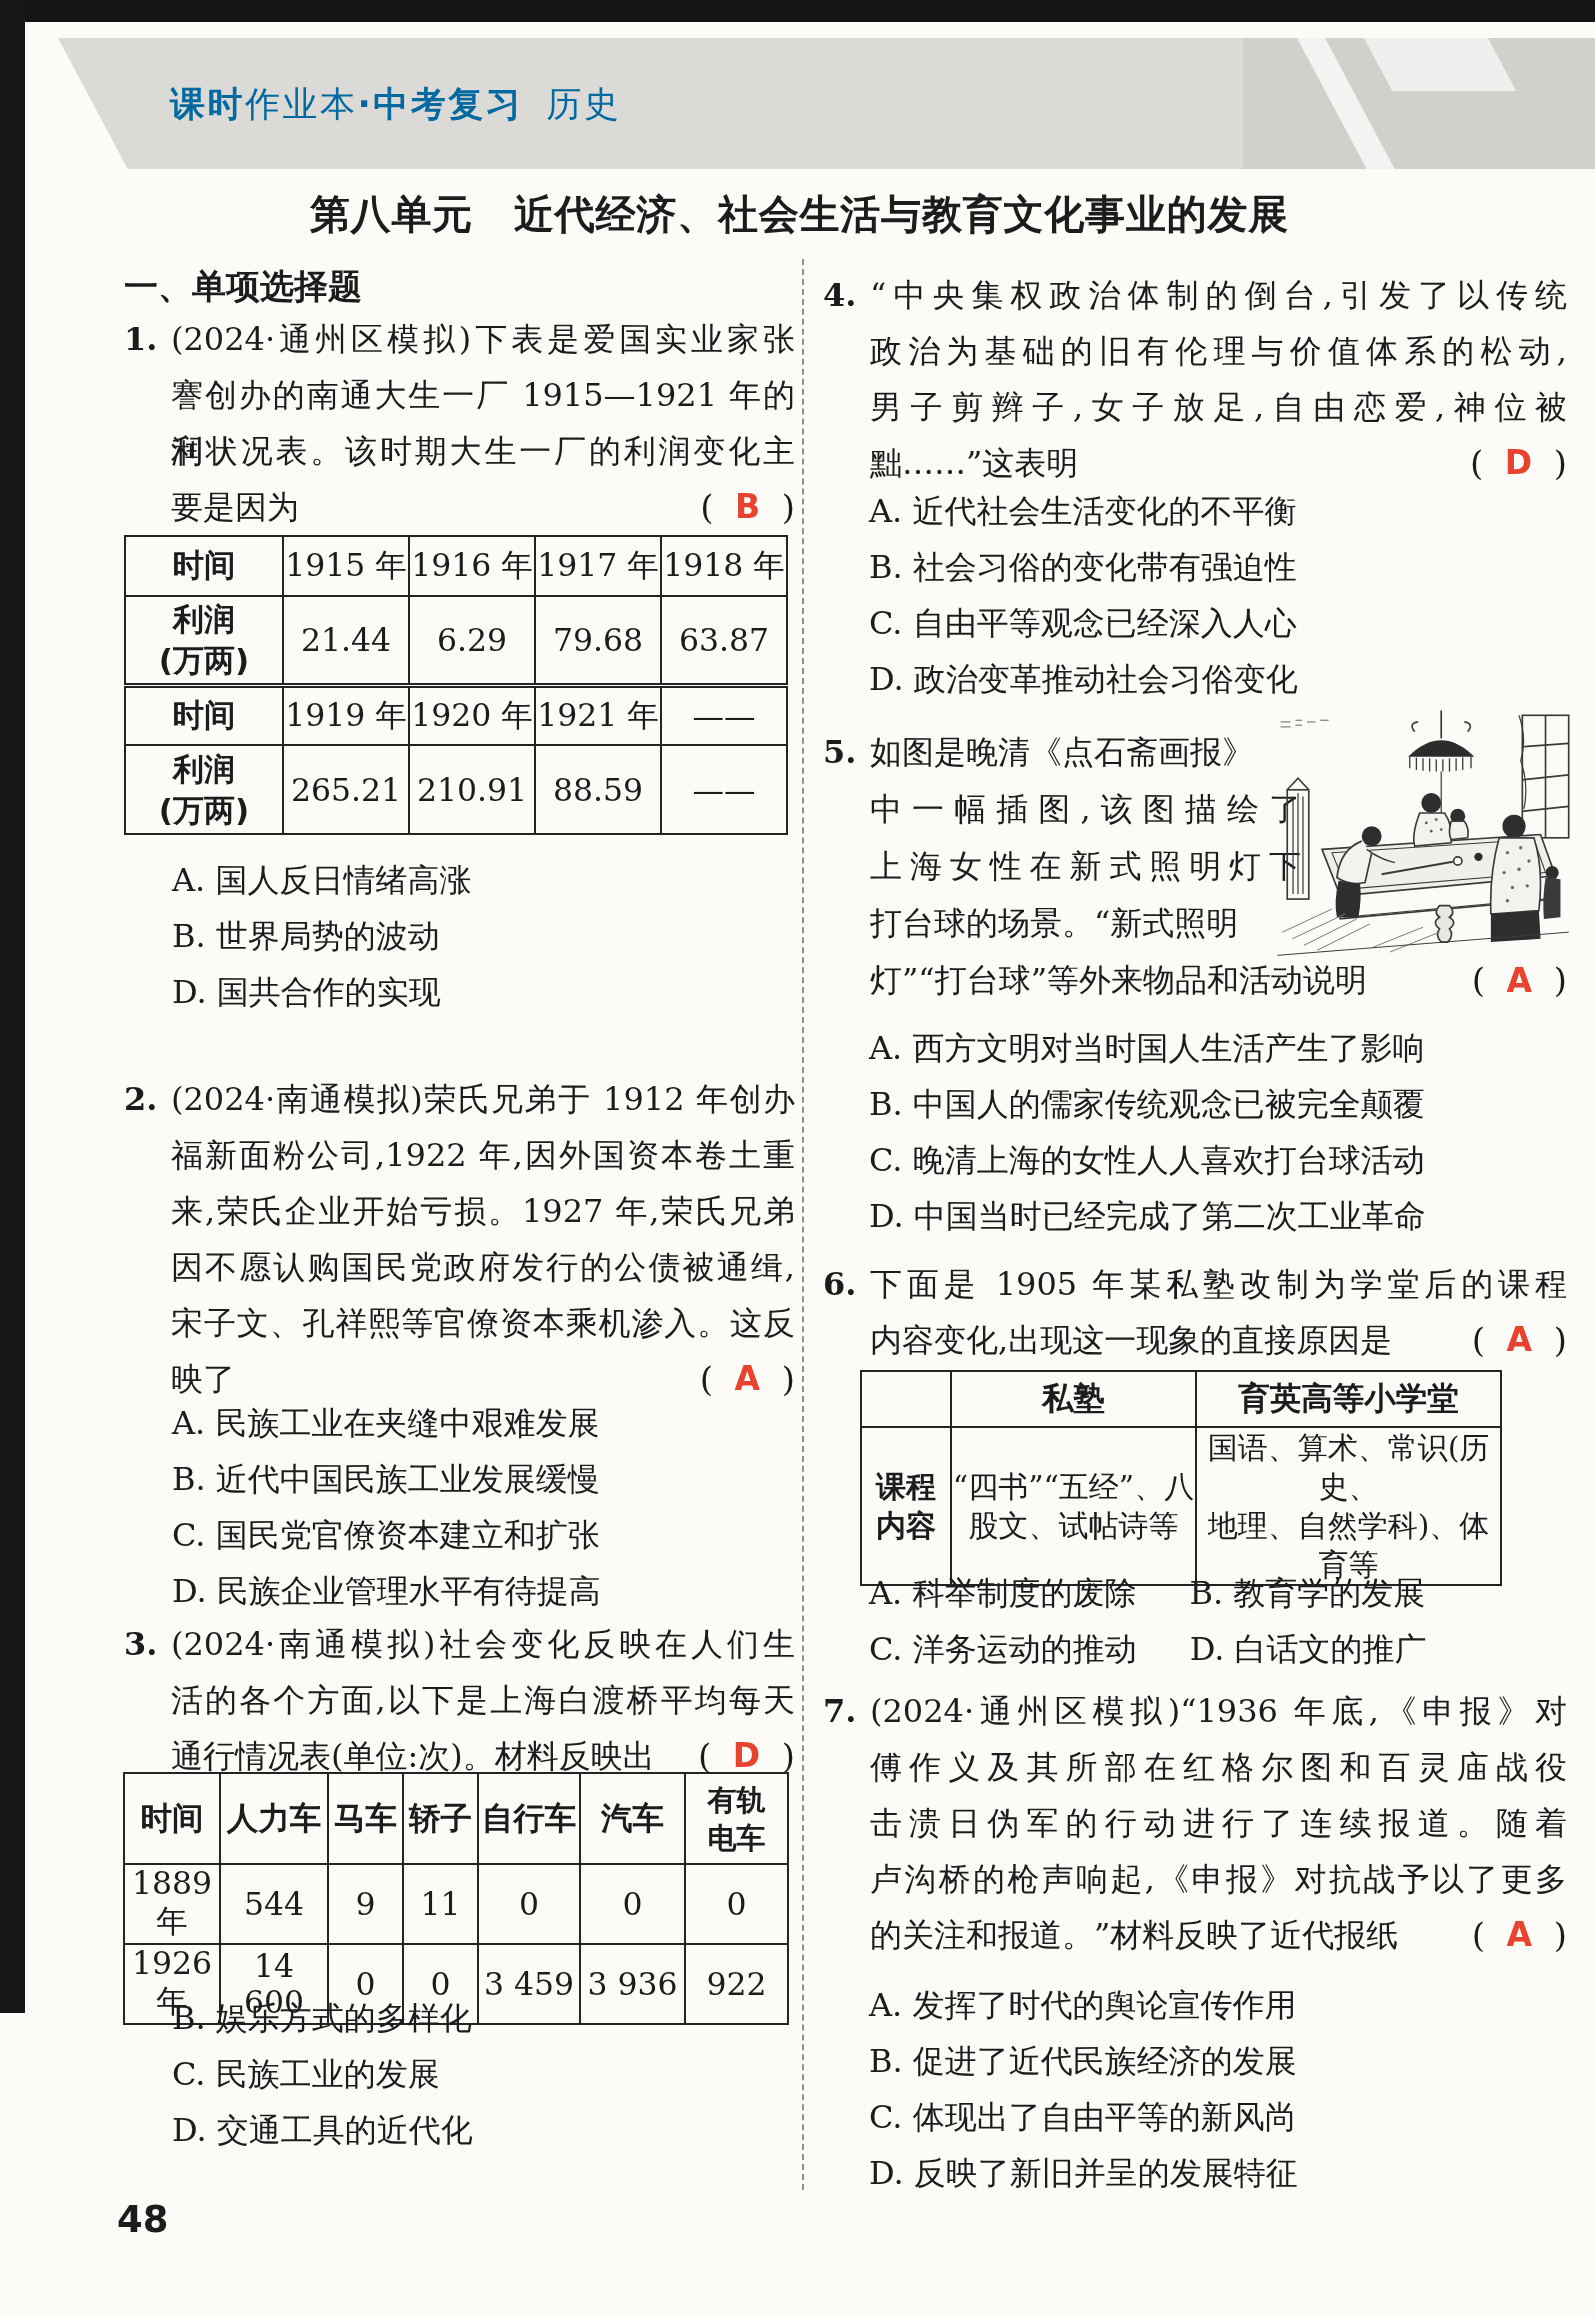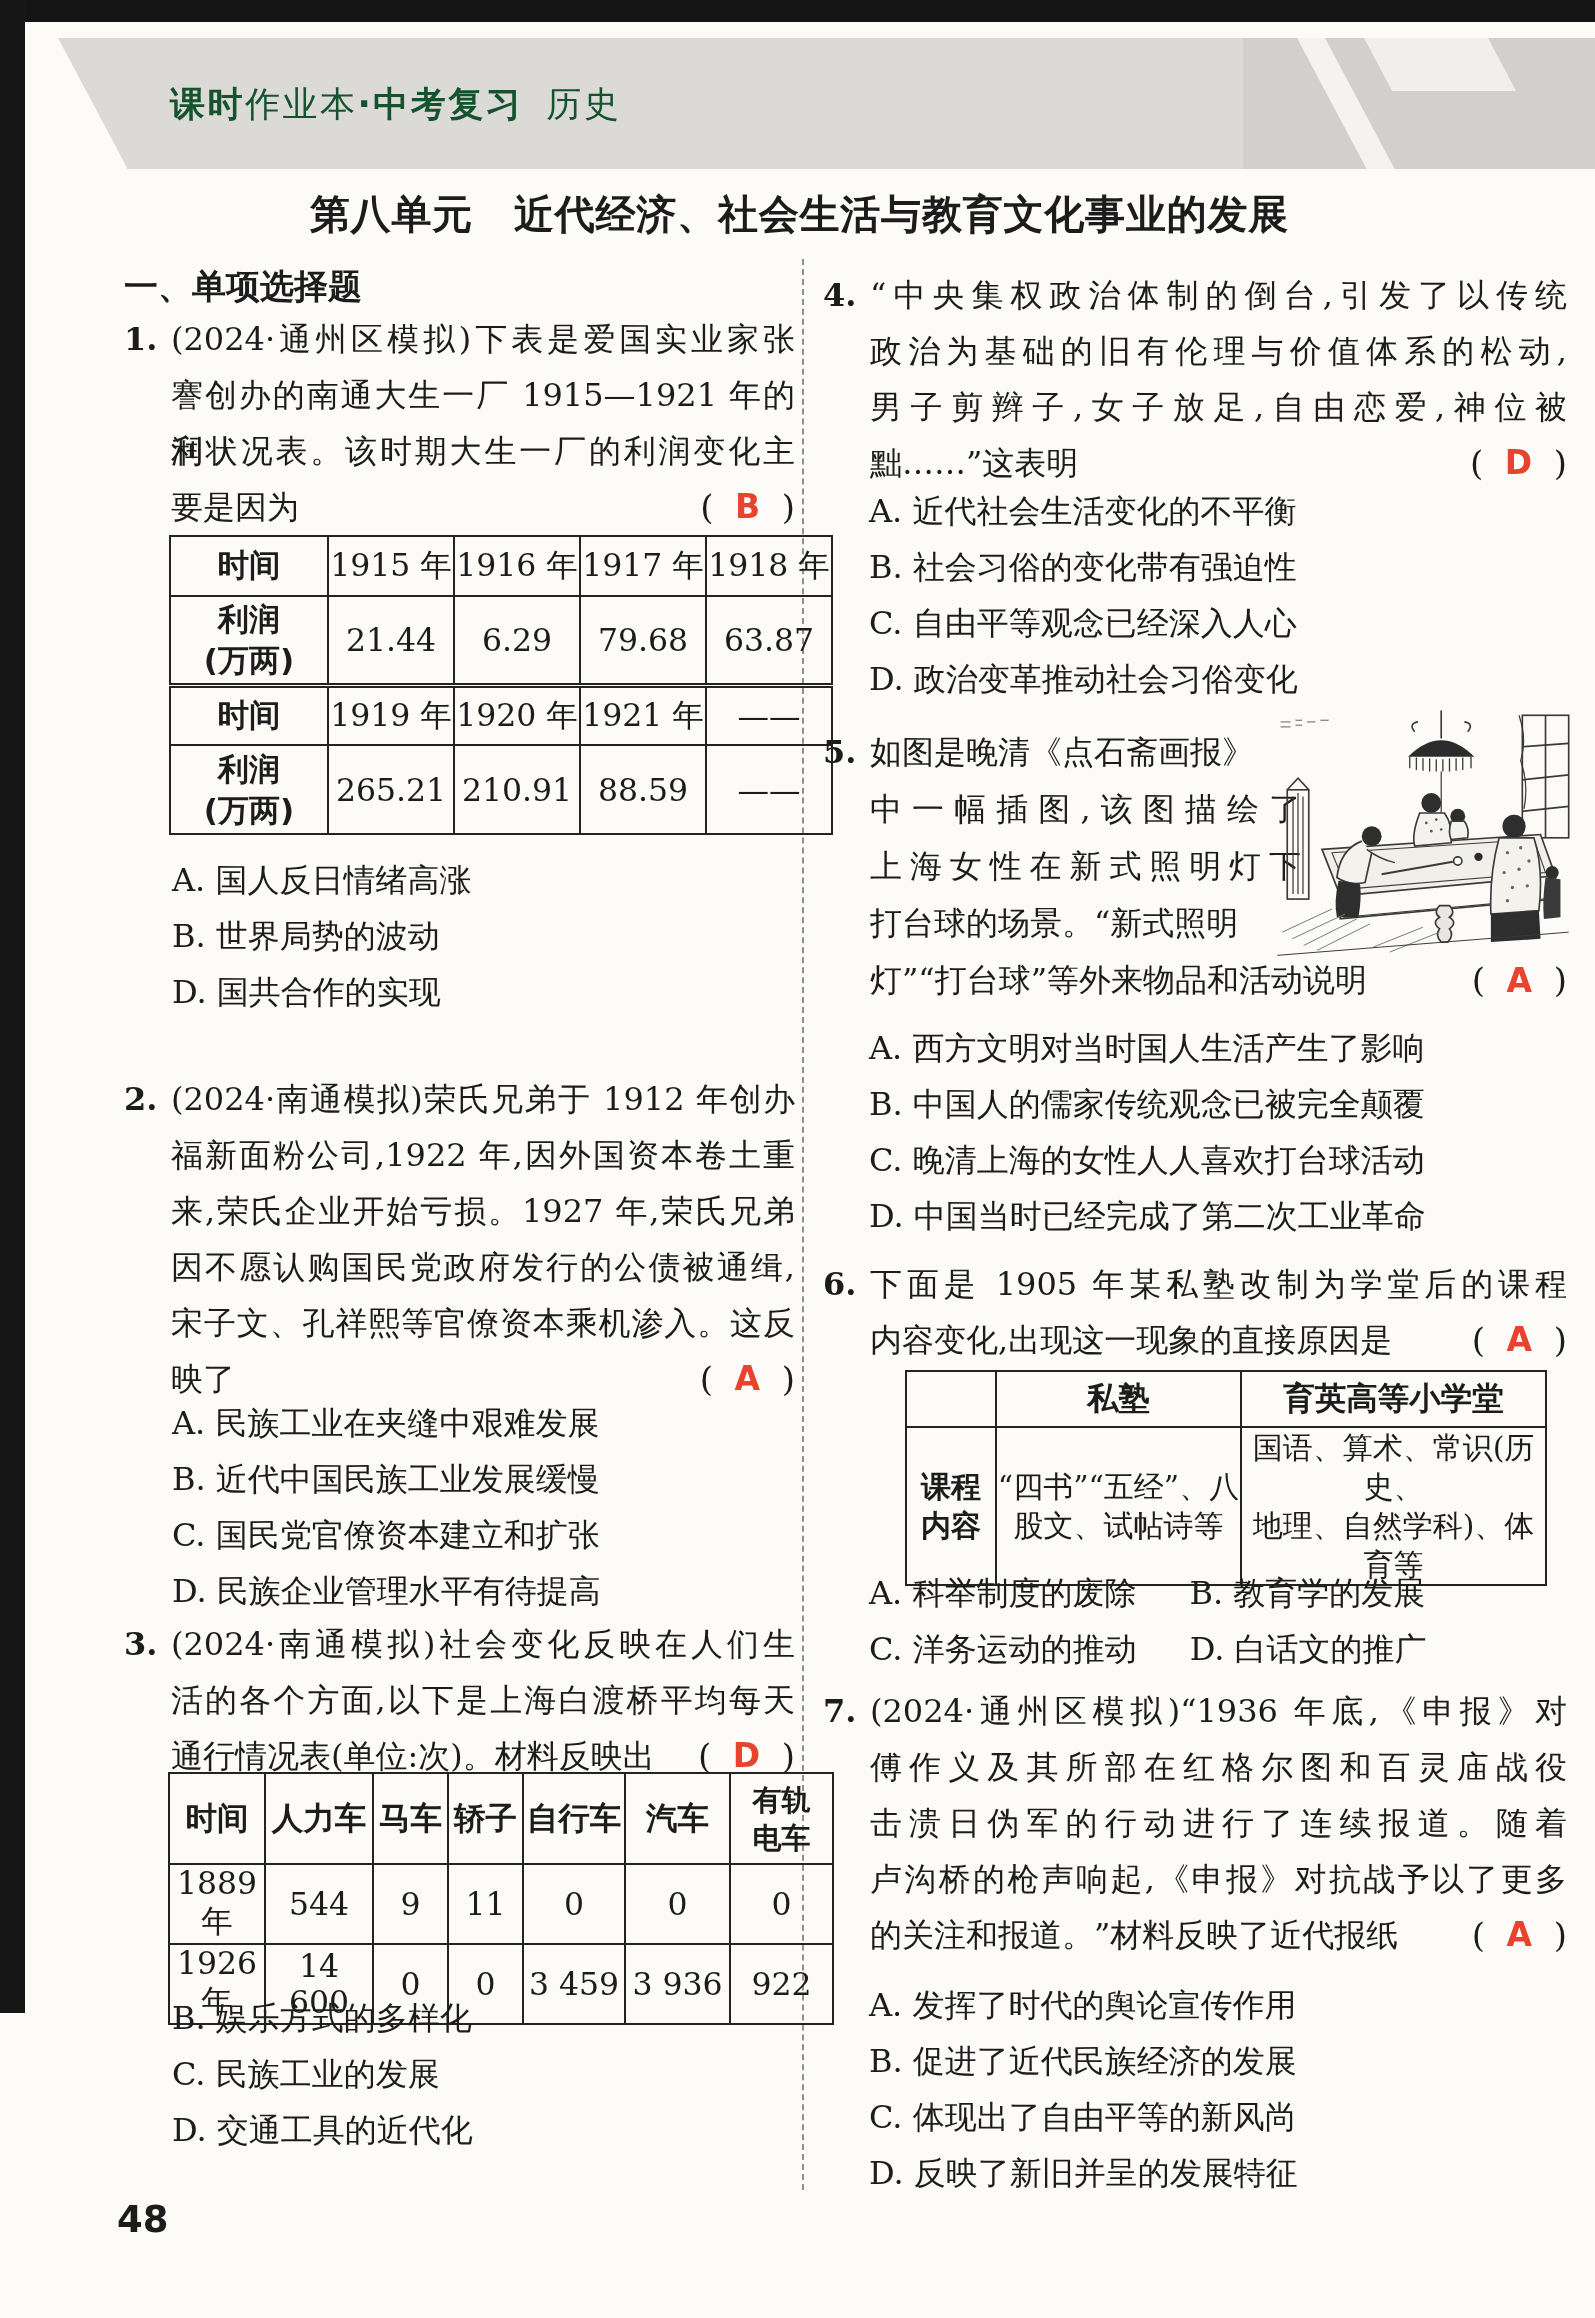--- a/index.html
+++ b/index.html
@@ -9,21 +9,21 @@
   
   .topbar{position:absolute;left:0;top:0;width:1596px;height:21.6px;background:#151515;}
   .leftbar{position:absolute;left:0;top:0;width:25px;height:2013px;background:#171717;}
   .band{position:absolute;left:58px;top:38px;width:1641px;height:131px;background:#dcdad6;
         transform:skewX(28deg);transform-origin:0 0;}
   .bandR{position:absolute;left:1243px;top:38px;width:352px;height:131px;background:#d2d0cc;}
   .bandS1{position:absolute;left:1297px;top:38px;width:28px;height:131px;background:#f4f3f1;
         transform:skewX(28deg);transform-origin:0 0;}
   .bandS2{position:absolute;left:1364px;top:38px;width:124px;height:53px;background:#f0efed;
         transform:skewX(28deg);transform-origin:0 0;}
-  .brand{position:absolute;left:170px;top:81px;font-size:35px;letter-spacing:2.5px;color:#14532d;}
+  .brand{position:absolute;left:170px;top:81px;font-size:35px;letter-spacing:2.5px;color:#0369a1;}
   .brand .b{font-weight:bold;}
   .brand .sub{margin-left:23px;}
   .pgtitle{position:absolute;left:95px;top:187px;width:1409px;text-align:center;
         font-size:40px;font-weight:bold;letter-spacing:0.8px;}
   .divider{position:absolute;left:802px;top:259px;height:1931px;border-left:2.5px dashed #8f8f8f;}
   .pageno{position:absolute;left:117px;top:2198px;font-size:37px;font-weight:bold;}
   
   .abs{position:absolute;}
   .sechead{font-size:34px;font-weight:bold;}
   .q{display:flex;align-items:flex-start;}
@@ -35,21 +35,21 @@
   .q5line{height:57px;line-height:57px;}
   .q7line{height:56px;line-height:56px;text-align:right;}
   .w520{width:431px;}
   .opt{height:56px;line-height:56px;font-size:32px;}
   .optpair span.second{margin-left:53px;}
   
   .ans{display:inline-flex;align-items:center;gap:21.6px;font-size:34px;}
   .ansletter{color:#e8432f;font-family:"DejaVu Sans","Liberation Sans",sans-serif;
         font-weight:bold;font-size:33px;font-style:normal;}
   
-  table.dtable{border-collapse:collapse;table-layout:fixed;margin-left:45px;}
+  table.dtable{border-collapse:collapse;table-layout:fixed;}
   .dtable td{border:2.1px solid #232323;text-align:center;vertical-align:middle;
         font-size:31.5px;padding:0;overflow:hidden;}
   .dtable{border:2.5px solid #232323;}
   .hd{font-family:"DejaVu Sans","Liberation Sans",sans-serif;font-weight:bold;font-size:31px;}
   .stack{line-height:41px;}
   tr.dbl td{border-top:5px double #232323;}
   .small2{line-height:38px;font-size:29px;}
   .t3cell{line-height:39px;font-size:30px;}
   
   .illus{position:absolute;left:1274px;top:710px;width:298px;height:249px;}

